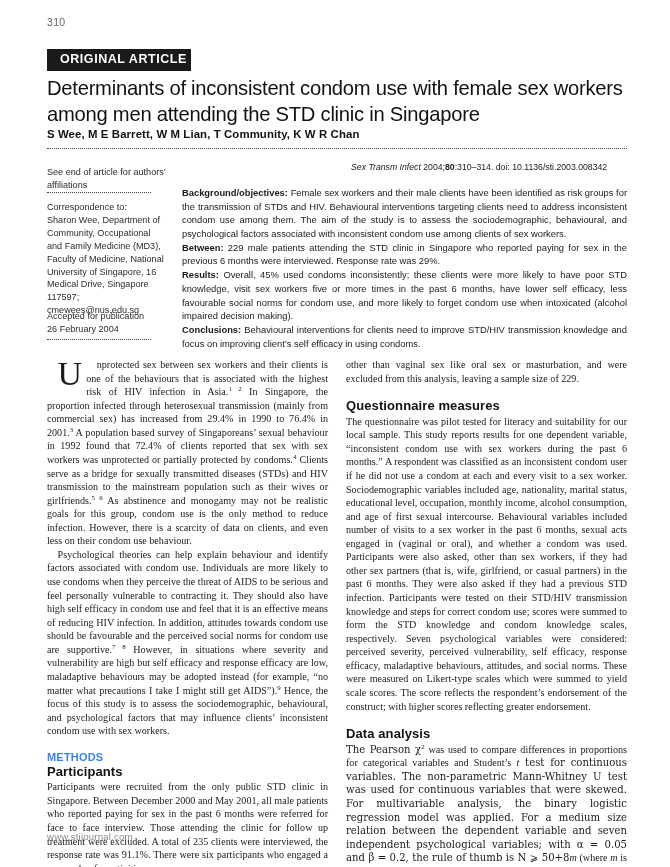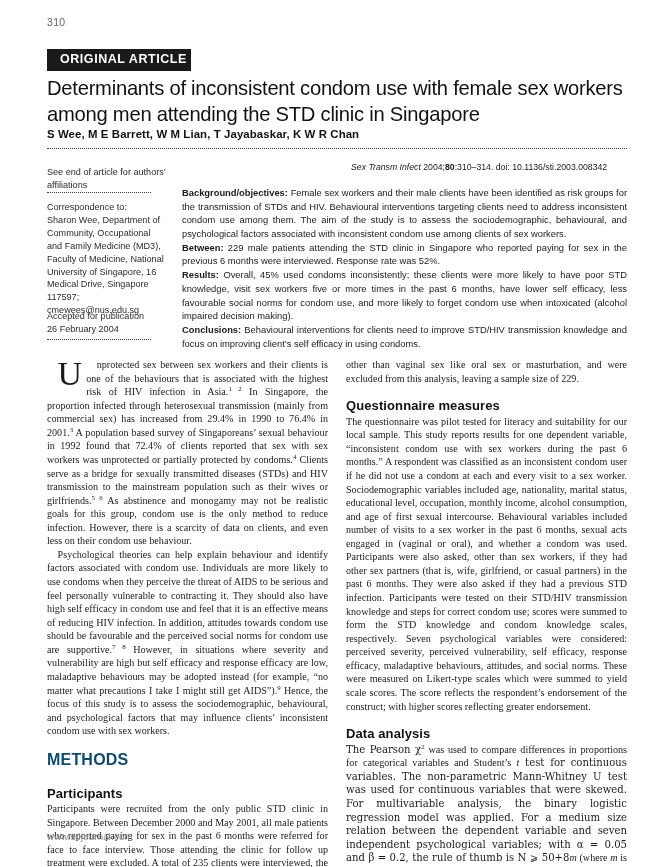--- a/index.html
+++ b/index.html
@@ -143,26 +143,26 @@
   .dropcap {
     float: left;
     font-size: 34px;
     line-height: 0.82;
     padding: 2px 4px 0 0;
     font-family: "Liberation Serif", serif;
   }
 
   h2.sec {
     font-family: "Liberation Sans", sans-serif;
-    font-size: 16px;
+    font-size: 11px;
     font-weight: bold;
     letter-spacing: 0.2px;
-    margin: 13px 0 16px 0;
+    margin: 13px 0 0 0;
     line-height: 1.18;
-    color: #0c4a6e;
+    color: #3b82f6;
   }
   h3.sub {
     font-family: "Liberation Sans", sans-serif;
     font-size: 13px;
     font-weight: bold;
     letter-spacing: 0.1px;
     margin: 0 0 1px 0;
     line-height: 1.2;
     color: #111111;
   }
@@ -191,21 +191,21 @@
 <body>
 
 <div class="page">
 
   <div class="folio">310</div>
 
   <div class="article-banner">ORIGINAL ARTICLE</div>
 
   <div class="title">Determinants of inconsistent condom use with female sex workers among men attending the STD clinic in Singapore</div>
 
-  <div class="authors">S Wee, M E Barrett, W M Lian, T Jayabaskar, K W R Chan</div>
+  <div class="authors">S Wee, M E Barrett, W M Lian, T Community, K W R Chan</div>
 
   <div class="dotrule dotrule-main"></div>
 
   <div class="citation">
     <i>Sex Transm Infect</i><span> 2004;</span><b>80</b><span>:310–314. doi: 10.1136/sti.2003.008342</span>
   </div>
 
   <div class="rail rail-affil">See end of article for authors’ affiliations</div>
   <div class="dotrule rail-rule-1"></div>
 
@@ -215,21 +215,21 @@
   </div>
 
   <div class="rail rail-accept">
     <div>Accepted for publication</div>
     <div>26 February 2004</div>
   </div>
   <div class="dotrule rail-rule-2"></div>
 
   <div class="abstract">
     <p><b>Background/objectives:</b><span> Female sex workers and their male clients have been identified as risk groups for the transmission of STDs and HIV. Behavioural interventions targeting clients need to address inconsistent condom use among them. The aim of the study is to assess the sociodemographic, behavioural, and psychological factors associated with inconsistent condom use among clients of sex workers.</span></p>
-    <p><b>Between:</b><span> 229 male patients attending the STD clinic in Singapore who reported paying for sex in the previous 6 months were interviewed. Response rate was 52%.</span></p>
+    <p><b>Between:</b><span> 229 male patients attending the STD clinic in Singapore who reported paying for sex in the previous 6 months were interviewed. Response rate was 29%.</span></p>
     <p><b>Results:</b><span> Overall, 45% used condoms inconsistently; these clients were more likely to have poor STD knowledge, visit sex workers five or more times in the past 6 months, have lower self efficacy, less favourable social norms for condom use, and more likely to forget condom use when intoxicated (alcohol impaired decision making).</span></p>
     <p><b>Conclusions:</b><span> Behavioural interventions for clients need to improve STD/HIV transmission knowledge and focus on improving client’s self efficacy in using condoms.</span></p>
   </div>
 
   <div class="col col-left">
 
     <p class="dropcap-para"><span class="dropcap">U</span><span>nprotected sex between sex workers and their clients is one of the behaviours that is associated with the highest risk of HIV infection in Asia.</span><sup>1 2</sup><span> In Singapore, the proportion infected through heterosexual transmission (mainly from commercial sex) has increased from 29.4% in 1990 to 76.4% in 2001.</span><sup>3</sup><span> A population based survey of Singaporeans’ sexual behaviour in 1992 found that 72.4% of clients reported that sex with sex workers was unprotected or partially protected by condoms.</span><sup>4</sup><span> Clients serve as a bridge for sexually transmitted diseases (STDs) and HIV transmission to the mainstream population such as their wives or girlfriends.</span><sup>5 6</sup><span> As abstinence and monogamy may not be realistic goals for this group, condom use is the only method to reduce infection. However, there is a scarcity of data on clients, and even less on their condom use behaviour.</span></p>
 
     <p><span>Psychological theories can help explain behaviour and identify factors associated with condom use. Individuals are more likely to use condoms when they perceive the threat of AIDS to be serious and feel personally vulnerable to contracting it. They should also have high self efficacy in condom use and feel that it is an effective means of reducing HIV infection. In addition, attitudes towards condom use should be favourable and the perceived social norms for condom use are supportive.</span><sup>7 8</sup><span> However, in situations where severity and vulnerability are high but self efficacy and response efficacy are low, maladaptive behaviours may be adopted instead (for example, “no matter what precautions I take I might still get AIDS”).</span><sup>9</sup><span> Hence, the focus of this study is to assess the sociodemographic, behavioural, and psychological factors that may influence clients’ inconsistent condom use with sex workers.</span></p>
 

